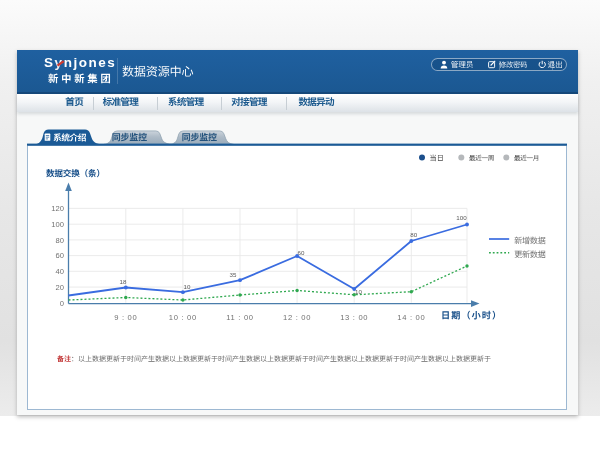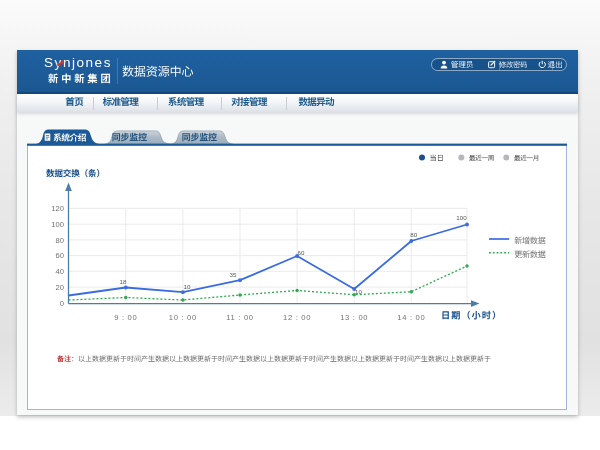--- a/index.html
+++ b/index.html
@@ -1,18 +1,18 @@
 <!DOCTYPE html>
 <html><head><meta charset="utf-8"><style>
 *{margin:0;padding:0;box-sizing:border-box}
 html,body{width:600px;height:450px;overflow:hidden;background:#fff;font-family:"Liberation Sans",sans-serif}
 .bg{position:absolute;left:0;top:0;width:600px;height:416px;background:linear-gradient(180deg,#fbfbfb 0%,#f0f0f0 20%,#e7e7e7 50%,#e1e1e1 82%,#ececec 100%)}
 .page{position:absolute;left:17px;top:50px;width:561px;height:365px;background:#f7f8f8;box-shadow:0 2px 4px rgba(90,90,90,.4)}
 .hdr{position:absolute;left:0;top:0;width:561px;height:44px;background:linear-gradient(180deg,#1f60a0,#1b5892);border-bottom:2px solid #15487a}
-.hdr .logo{position:absolute;left:27px;top:4.8px;color:#fff;font-weight:normal;font-size:13.5px;letter-spacing:1.55px}
+.hdr .logo{position:absolute;left:27px;top:4.8px;color:#fff;font-weight:bold;font-size:13.5px;letter-spacing:1.55px}
 .hdr .div{position:absolute;left:100px;top:8px;width:1px;height:26px;background:rgba(255,255,255,.18)}
 .pill{position:absolute;left:414px;top:7.5px;width:136px;height:13.5px;border:1px solid rgba(255,255,255,.5);border-radius:7px;background:rgba(10,53,97,.28)}
 .pill i{position:absolute;top:2px;width:1px;height:9px;background:rgba(255,255,255,.25)}
 .nav{position:absolute;left:0;top:44px;width:561px;height:17.5px;background:linear-gradient(180deg,#ffffff 0%,#f3f5f7 45%,#dde2e7 100%);box-shadow:0 2px 3px rgba(120,130,140,.25)}
 .nav i{position:absolute;top:3px;width:1px;height:13px;background:#c7ced4}
 .panel{position:absolute;left:10px;top:95.8px;width:540px;height:264px;background:#fff;border:1px solid #9db8d2;border-top:none}
 svg.ov{position:absolute;left:0;top:0;width:600px;height:450px}
 </style></head><body>
 <div class="bg"></div>
 <div class="page">

